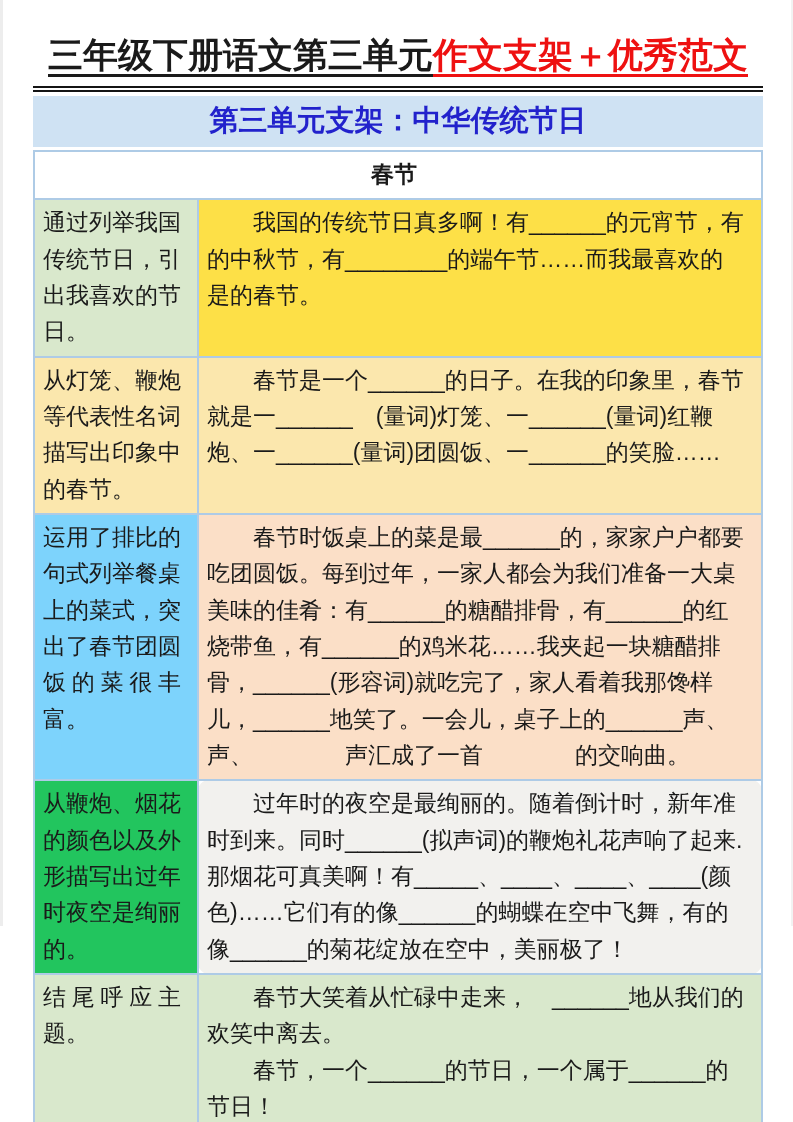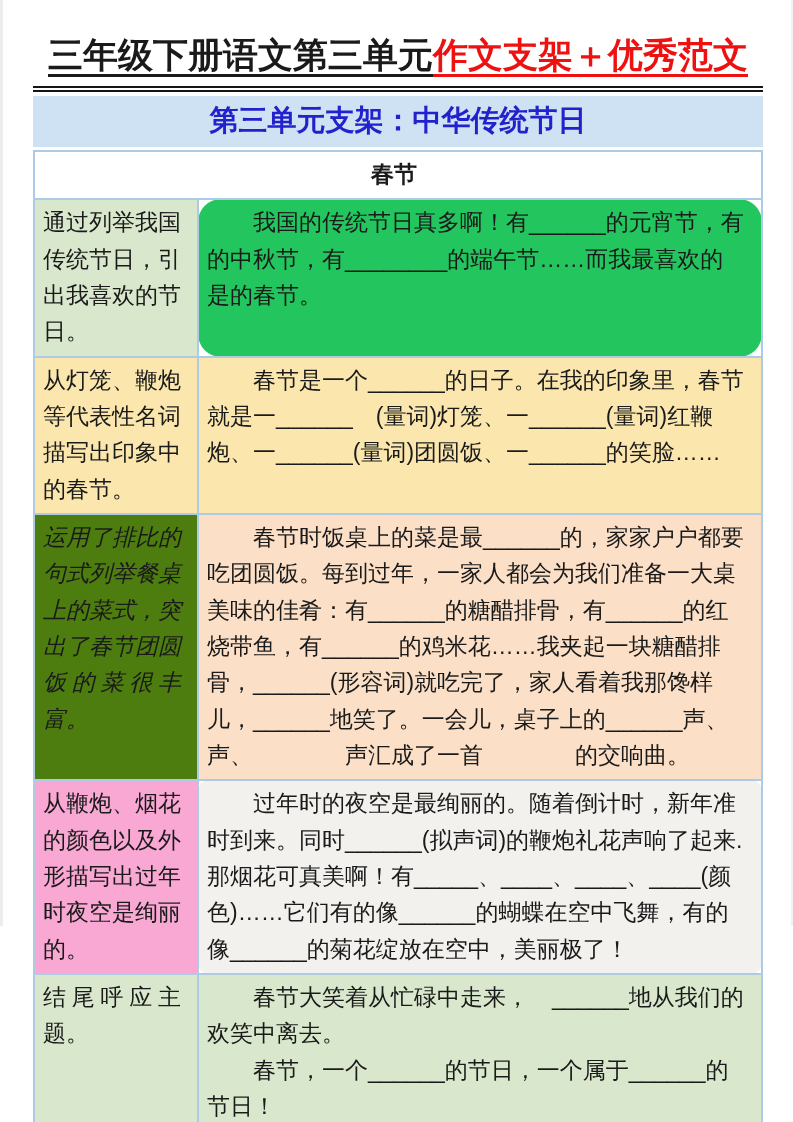--- a/index.html
+++ b/index.html
@@ -83,38 +83,38 @@
     <colgroup>
       <col style="width:164px">
       <col>
     </colgroup>
     <tbody id="table-rows">
       <tr>
         <td class="thead" colspan="2">春节</td>
       </tr>
     <tr>
           <td class="note" style="background: rgb(217, 232, 204);">通过列举我国传统节日，引出我喜欢的节日。</td>
-          <td class="content" style="background: #22c55e; border-radius: 23px;">
+          <td class="content" style="background: #fde047;">
             <p>我国的传统节日真多啊！有______的元宵节，有的中秋节，有________的端午节……而我最喜欢的是的春节。</p>
           </td>
         </tr>
         <tr>
           <td class="note" style="background: rgb(251, 231, 173);">从灯笼、鞭炮等代表性名词描写出印象中的春节。</td>
           <td class="content" style="background: rgb(251, 231, 173);">
             <p>春节是一个______的日子。在我的印象里，春节就是一______　(量词)灯笼、一______(量词)红鞭炮、一______(量词)团圆饭、一______的笑脸……</p>
           </td>
         </tr>
         <tr>
-          <td class="note" style="background: #4d7c0f; font-style: italic;">运用了排比的句式列举餐桌上的菜式，突出了春节团圆饭的菜很丰富。</td>
+          <td class="note" style="background: #7dd3fc;">运用了排比的句式列举餐桌上的菜式，突出了春节团圆饭的菜很丰富。</td>
           <td class="content" style="background: rgb(251, 223, 199);">
             <p>春节时饭桌上的菜是最______的，家家户户都要吃团圆饭。每到过年，一家人都会为我们准备一大桌美味的佳肴：有______的糖醋排骨，有______的红烧带鱼，有______的鸡米花……我夹起一块糖醋排骨，______(形容词)就吃完了，家人看着我那馋样儿，______地笑了。一会儿，桌子上的______声、声、　　　　声汇成了一首　　　　的交响曲。</p>
           </td>
         </tr>
         <tr>
-          <td class="note" style="background: #f9a8d4;">从鞭炮、烟花的颜色以及外形描写出过年时夜空是绚丽的。</td>
+          <td class="note" style="background: #22c55e;">从鞭炮、烟花的颜色以及外形描写出过年时夜空是绚丽的。</td>
           <td class="content" style="background: rgb(242, 241, 238); border-radius: 11px;">
             <p>过年时的夜空是最绚丽的。随着倒计时，新年准时到来。同时______(拟声词)的鞭炮礼花声响了起来.那烟花可真美啊！有_____、____、____、____(颜色)……它们有的像______的蝴蝶在空中飞舞，有的像______的菊花绽放在空中，美丽极了！</p>
           </td>
         </tr>
         <tr>
           <td class="note" style="background: rgb(217, 232, 204);">结尾呼应主题。</td>
           <td class="content" style="background: rgb(217, 232, 204);">
             <p>春节大笑着从忙碌中走来，　______地从我们的欢笑中离去。</p>
             <p>春节，一个______的节日，一个属于______的节日！</p>
           </td>

